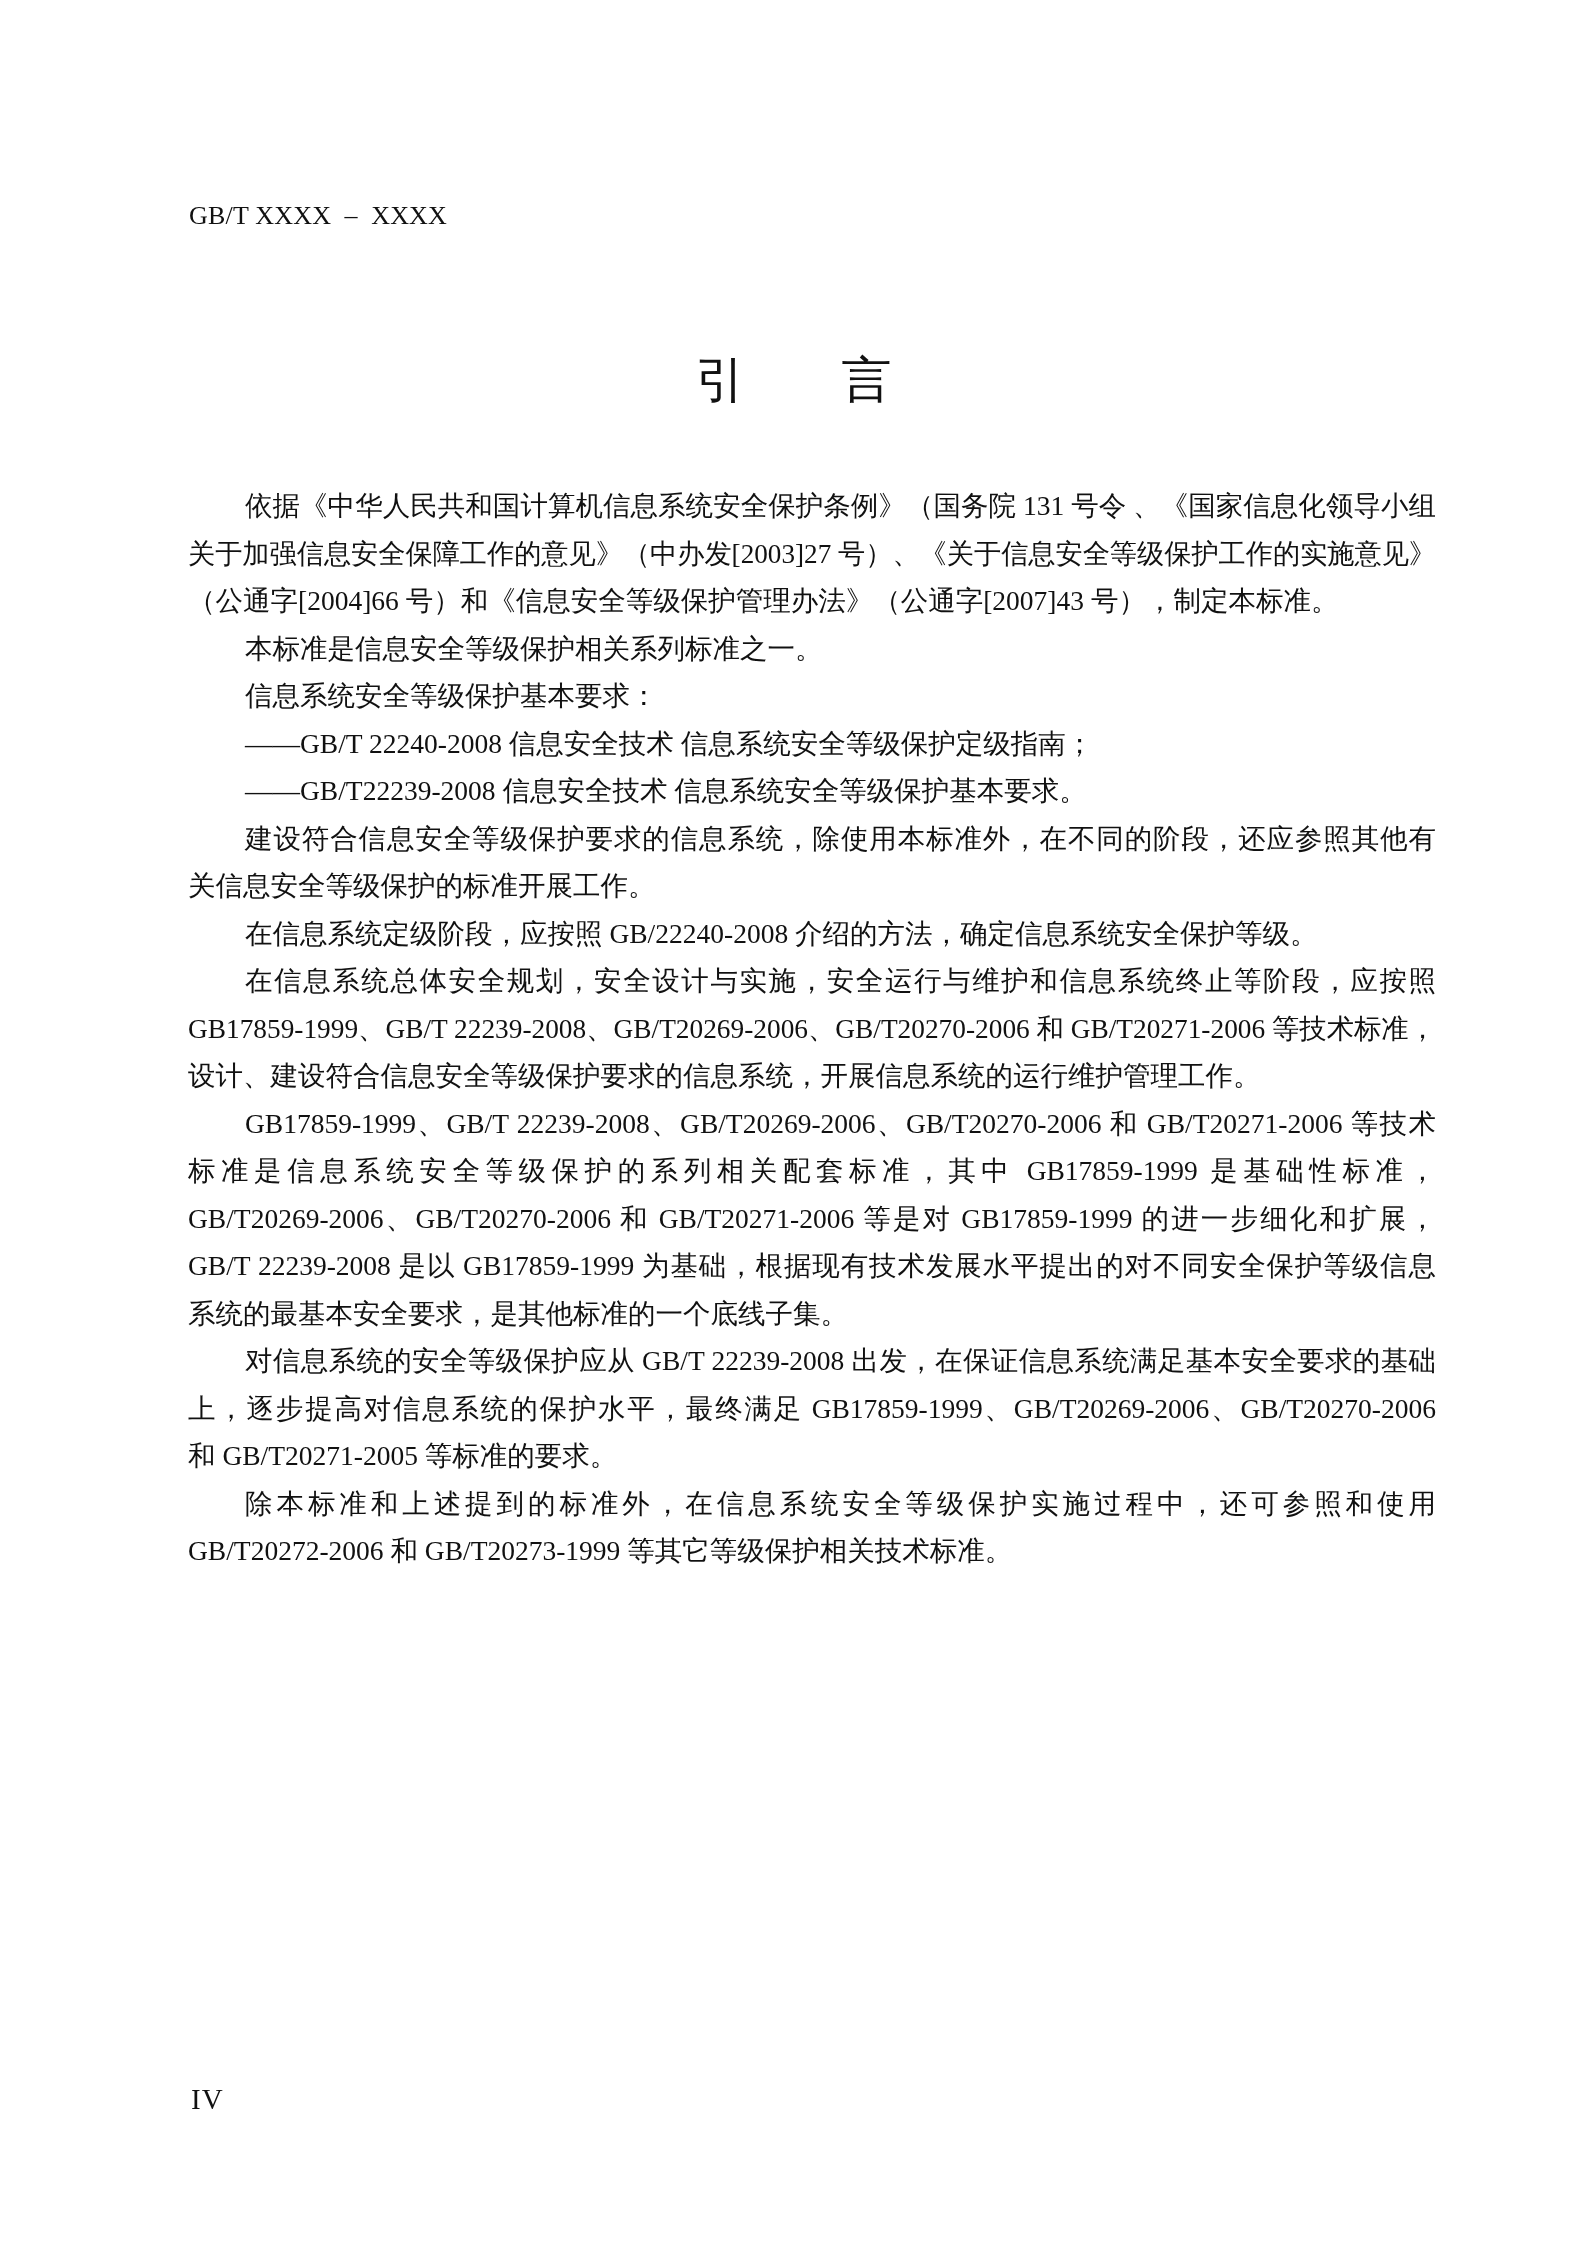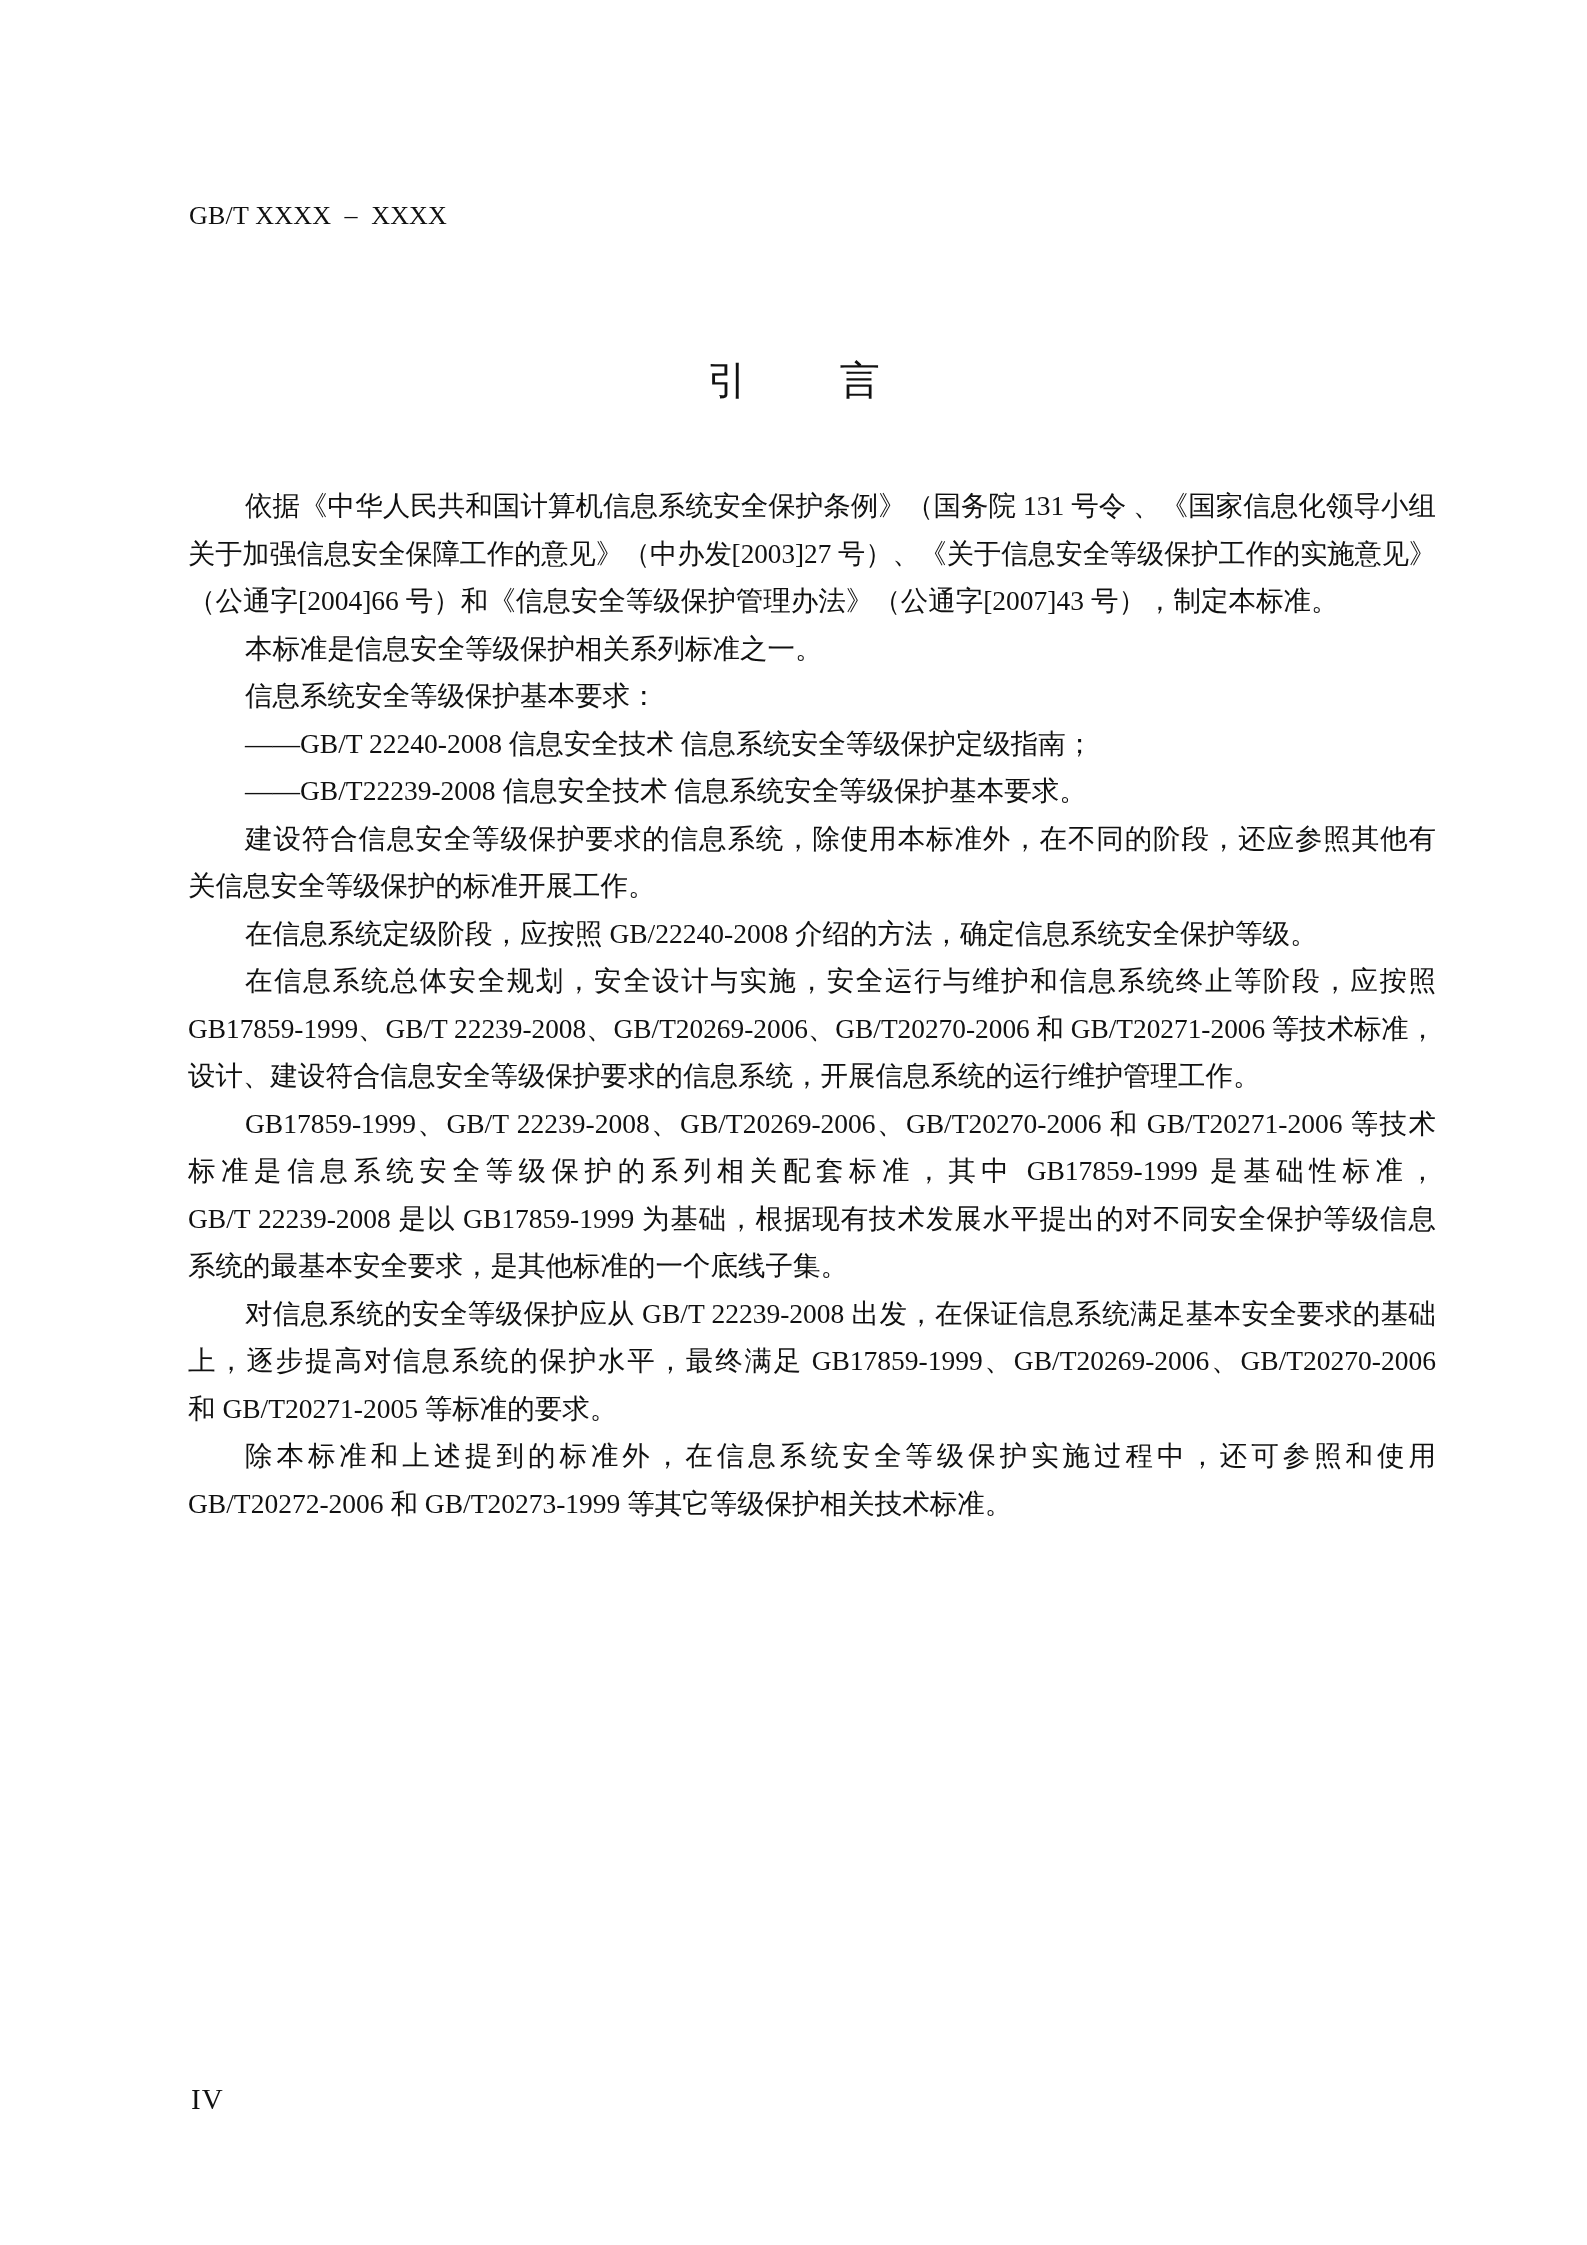--- a/index.html
+++ b/index.html
@@ -2,21 +2,21 @@
 <html><head>
 <meta charset="utf-8">
 <style>
   html, body { margin: 0; padding: 0; background: #ffffff; }
   body { width: 1587px; height: 2245px; position: relative; overflow: hidden;
          font-family: "Liberation Serif", "DejaVu Serif", serif; color: #111; }
   .page { position: absolute; left: 0; top: 0; width: 1587px; height: 2245px; background: #fff; }
   .header { position: absolute; left: 189px; top: 198px; font-size: 26px; line-height: 36px;
             font-family: "Liberation Serif", serif; white-space: pre; letter-spacing: 0.2px; }
   .title { position: absolute; left: 0; width: 1587px; top: 352px; text-align: center;
-           font-family: "DejaVu Sans", "Liberation Sans", sans-serif; font-size: 40px; line-height: 56px;
+           font-family: "DejaVu Sans", "Liberation Sans", sans-serif; font-size: 50px; line-height: 56px;
            letter-spacing: 40px; padding-left: 40px; box-sizing: border-box; }
   .body { position: absolute; left: 188px; top: 484px; width: 1248px; }
   .line { height: 47.5px; line-height: 44px; font-size: 27.5px; white-space: nowrap;
           text-align: justify; text-align-last: justify; overflow: visible; }
   .line.last { text-align-last: left; }
   .line.indent { padding-left: 57px; }
   .footer { position: absolute; left: 191px; top: 2085px; font-size: 29px; line-height: 28px;
             font-family: "Liberation Serif", serif; letter-spacing: 1px; }
 </style>
 </head>
@@ -63,20 +63,21 @@
 
     <div>
       <div class="line indent"><span style="white-space: nowrap; letter-spacing: 0px;">在信息系统总体安全规划，安全设计与实施，安全运行与维护和信息系统终止等阶段，应按照</span></div>
       <div class="line"><span style="white-space: nowrap; display: inline-block; transform-origin: left center; transform: scaleX(0.9942);">GB17859-1999、GB/T 22239-2008、GB/T20269-2006、GB/T20270-2006 和 GB/T20271-2006 等技术标准，</span></div>
       <div class="line last"><span style="white-space: nowrap;">设计、建设符合信息安全等级保护要求的信息系统，开展信息系统的运行维护管理工作。</span></div>
     </div>
 
     <div>
       <div class="line indent"><span style="white-space: nowrap; letter-spacing: 0px;">GB17859-1999、GB/T 22239-2008、GB/T20269-2006、GB/T20270-2006 和 GB/T20271-2006 等技术</span></div>
       <div class="line"><span style="white-space: nowrap; letter-spacing: 0px;">标准是信息系统安全等级保护的系列相关配套标准，其中 GB17859-1999 是基础性标准，</span></div>
+      <div class="line"><span style="white-space: nowrap; letter-spacing: 0px;">GB/T20269-2006、GB/T20270-2006 和 GB/T20271-2006 等是对 GB17859-1999 的进一步细化和扩展，</span></div>
       <div class="line"><span style="white-space: nowrap; letter-spacing: 0px;">GB/T  22239-2008 是以 GB17859-1999 为基础，根据现有技术发展水平提出的对不同安全保护等级信息</span></div>
       <div class="line last"><span style="white-space: nowrap;">系统的最基本安全要求，是其他标准的一个底线子集。</span></div>
     </div>
 
     <div>
       <div class="line indent"><span style="white-space: nowrap; letter-spacing: 0px;">对信息系统的安全等级保护应从 GB/T 22239-2008 出发，在保证信息系统满足基本安全要求的基础</span></div>
       <div class="line"><span style="white-space: nowrap; letter-spacing: 0px;">上，逐步提高对信息系统的保护水平，最终满足 GB17859-1999、GB/T20269-2006、GB/T20270-2006</span></div>
       <div class="line last"><span style="white-space: nowrap;">和  GB/T20271-2005 等标准的要求。</span></div>
     </div>
 

